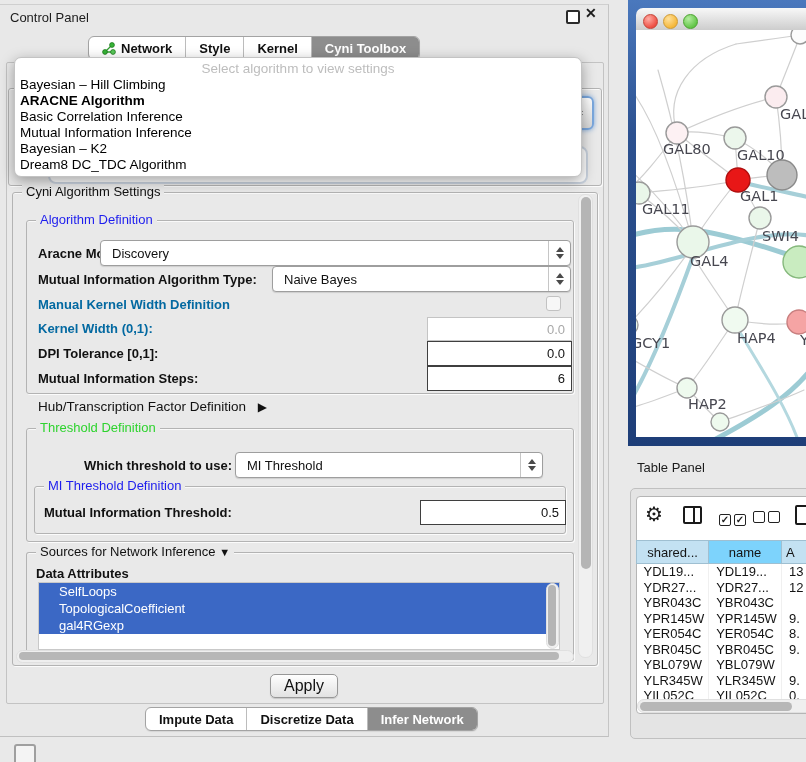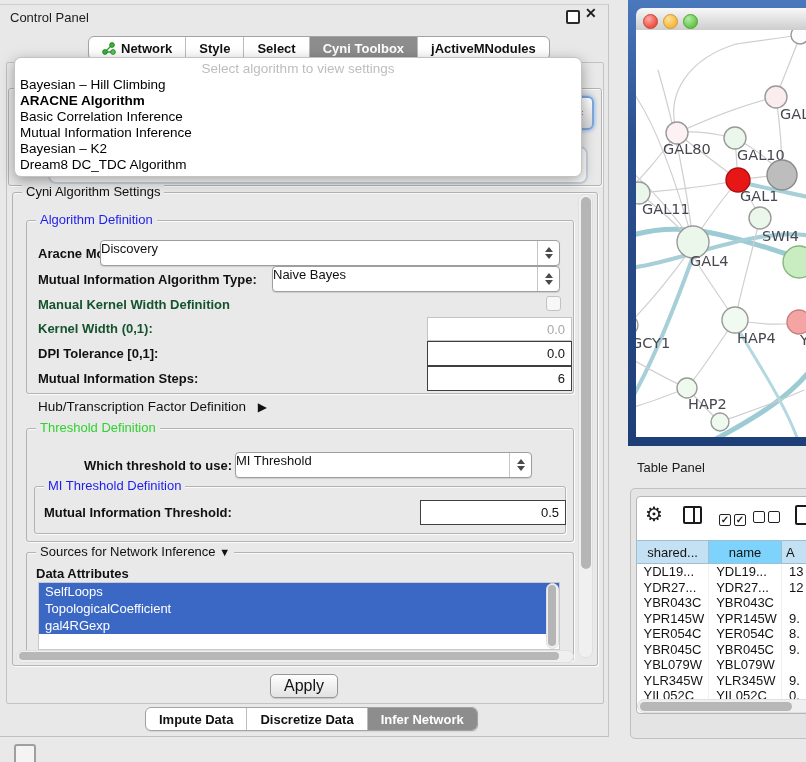--- a/index.html
+++ b/index.html
@@ -26,36 +26,36 @@
   .ov-ph{color:#bdbdbd;text-align:center;font-size:13.5px;height:17px;line-height:17px;}
   .ov-item{font-size:13.5px;height:16px;line-height:16px;padding-left:5px;color:#000;white-space:nowrap;}
   .ov-item.bold{font-weight:bold;}
   
   .panelbox{border:1px solid #c3c3c3;background:#e9e9e9;border-radius:2px;}
   .group{border:1px solid #b3b3b3;border-radius:3px;box-shadow:inset 0 1px 0 rgba(255,255,255,.7),1px 1px 0 rgba(255,255,255,.8);}
   .gtitle{position:absolute;top:-9px;left:9px;background:#e9e9e9;padding:0 4px;font-size:13px;line-height:16px;color:#111;white-space:nowrap;}
   .gtitle.blue{color:#1d1dee;}
   .gtitle.green{color:#2ed32e;}
   .lbl{position:absolute;font-size:13px;font-weight:bold;color:#111;white-space:nowrap;}
-  .lbl.dis{color:#14532d;}
+  .lbl.dis{color:#0369a1;}
   .lbl.plain{font-weight:normal;}
   .combo{position:absolute;height:24px;background:#fff;border:1px solid #9e9e9e;border-radius:4px;
-         box-shadow:0 1px 1px rgba(0,0,0,.12);font-size:13px;color:#111;display:flex;align-items:flex-start;padding-left:0;gap:44px;}
+         box-shadow:0 1px 1px rgba(0,0,0,.12);font-size:13px;color:#111;display:flex;align-items:center;padding-left:11px;gap:44px;}
   .combo .sp{flex:1;}
   .combo .arr{width:21px;align-self:stretch;border-left:1px solid #c6c6c6;display:flex;flex-direction:column;
               align-items:center;justify-content:center;gap:2px;}
   .tri-u{width:0;height:0;border-left:4px solid transparent;border-right:4px solid transparent;border-bottom:5px solid #4a4a4a;}
   .tri-d{width:0;height:0;border-left:4px solid transparent;border-right:4px solid transparent;border-top:5px solid #4a4a4a;}
   .tfield{position:absolute;background:#fff;border:1px solid #3f3f3f;font-size:13px;color:#111;
           display:flex;align-items:center;justify-content:flex-end;padding:0 6px;}
   .tfield.dis{border:1px solid #c4c4c4;color:#a8a8a8;}
   .cbox{position:absolute;width:13px;height:13px;border:1px solid #c2c2c2;border-radius:3px;background:#f7f7f7;}
   .expander-arrow{display:inline-block;color:#111;font-size:12px;}
   .attr-list{position:absolute;background:#fff;border:1px solid #c9c9c9;overflow:hidden;}
-  .attr-item{height:17px;line-height:17px;background:#3b68c5;color:#fff;font-size:13px;padding-left:6px;white-space:nowrap;}
+  .attr-item{height:17px;line-height:17px;background:#3b68c5;color:#fff;font-size:13px;padding-left:20px;white-space:nowrap;}
   .vtrack{position:absolute;background:#f0f0f0;border-radius:7px;border:1px solid #e0e0e0;}
   .vthumb{position:absolute;background:#b5b5b5;border-radius:6px;}
   .htrack{position:absolute;background:#efefef;border-radius:7px;border:1px solid #e0e0e0;}
   .hthumb{position:absolute;background:#b7b7b7;border-radius:5px;}
   .btn{position:absolute;border:1px solid #979797;border-radius:5px;background:linear-gradient(#fefefe,#e2e2e2);
        font-size:16px;color:#111;display:flex;align-items:center;justify-content:center;box-shadow:0 1px 1px rgba(0,0,0,.15);}
   .ghost-combo{position:absolute;border:2px solid #c9d2de;border-radius:8px;background:#fdfdfd;
                font-size:13px;color:#c7c7c7;display:flex;align-items:center;padding-left:12px;}
   .ghost-stepper{position:absolute;width:26px;height:30px;border:2px solid #7aa7dd;border-radius:6px;
                  background:linear-gradient(#fff,#d8d8d8);box-shadow:0 0 5px #7aa7dd;display:flex;flex-direction:column;
@@ -110,27 +110,24 @@
         <circle cx="3" cy="10" r="2.4" fill="#37b437" stroke="#1e7a1e" stroke-width="0.8"></circle>
         <circle cx="10" cy="3" r="2.4" fill="#37b437" stroke="#1e7a1e" stroke-width="0.8"></circle>
         <circle cx="11" cy="10" r="2.4" fill="#59c859" stroke="#1e7a1e" stroke-width="0.8"></circle>
       </svg>
       <span>Network</span>
     </div>
     <div class="tab">
       <span>Style</span>
     </div>
     <div class="tab">
-      <span>Select</span>
+      <span>Kernel</span>
     </div>
     <div class="tab sel">
       <span>Cyni Toolbox</span>
-    </div>
-    <div class="tab">
-      <span>jActiveMNodules</span>
     </div>
   </div>
 
   <div class="panelbox abs" style="left:6px;top:62px;width:596px;height:640px;"></div>
 
   <div class="group abs" style="left:8px;top:88px;width:592px;height:96px;"></div>
   <div class="ghost-stepper abs" style="left:564px;top:96px;">
     <div class="tri-u"></div>
     <div class="tri-d"></div>
   </div>

